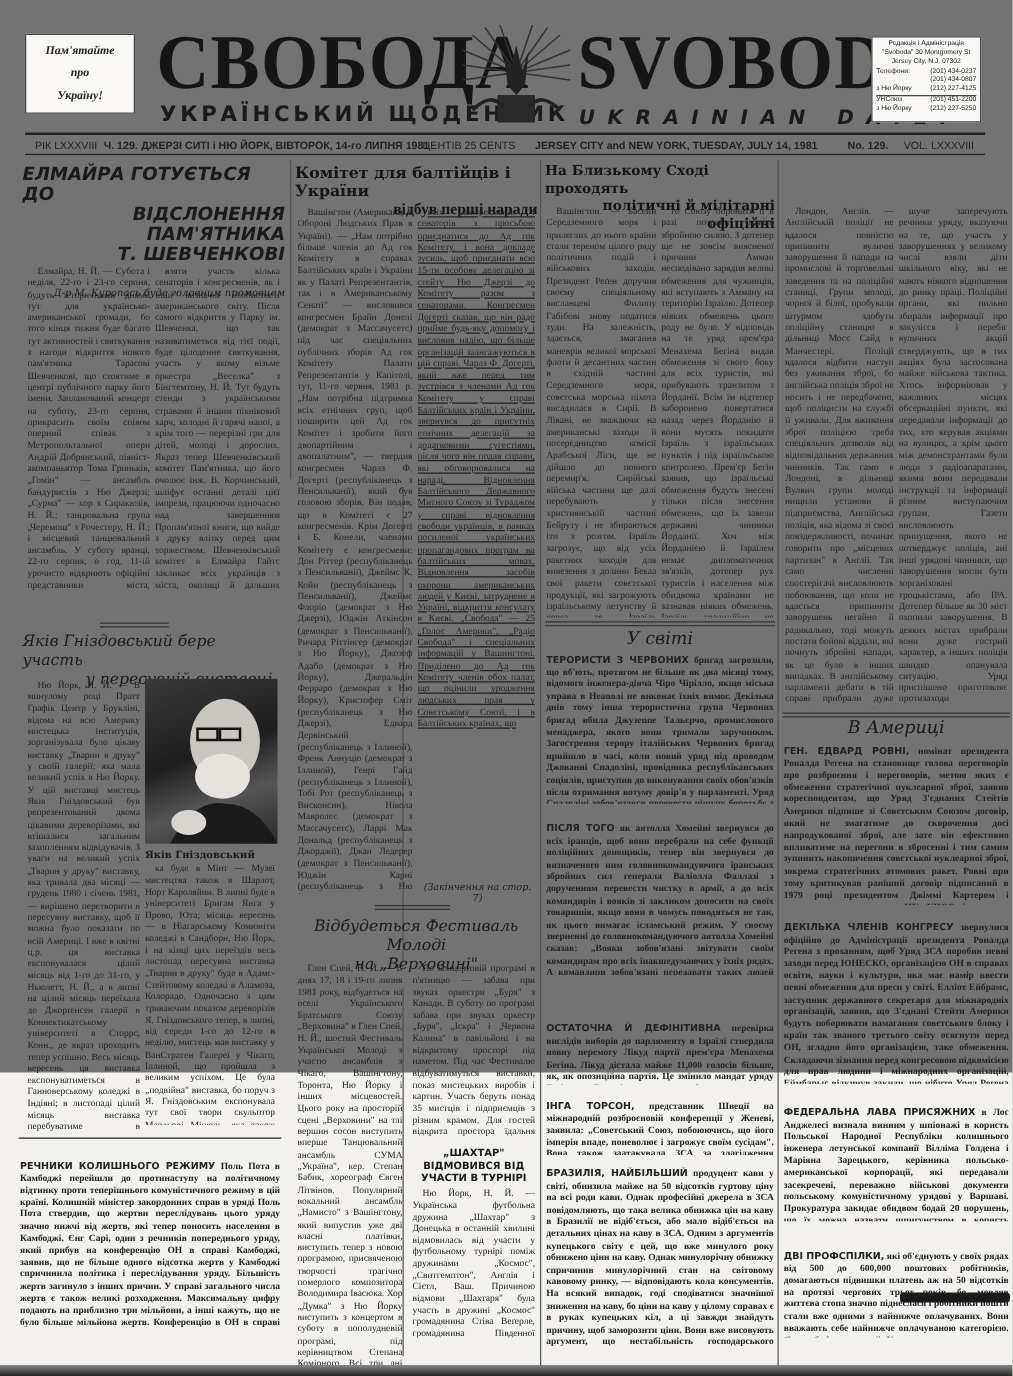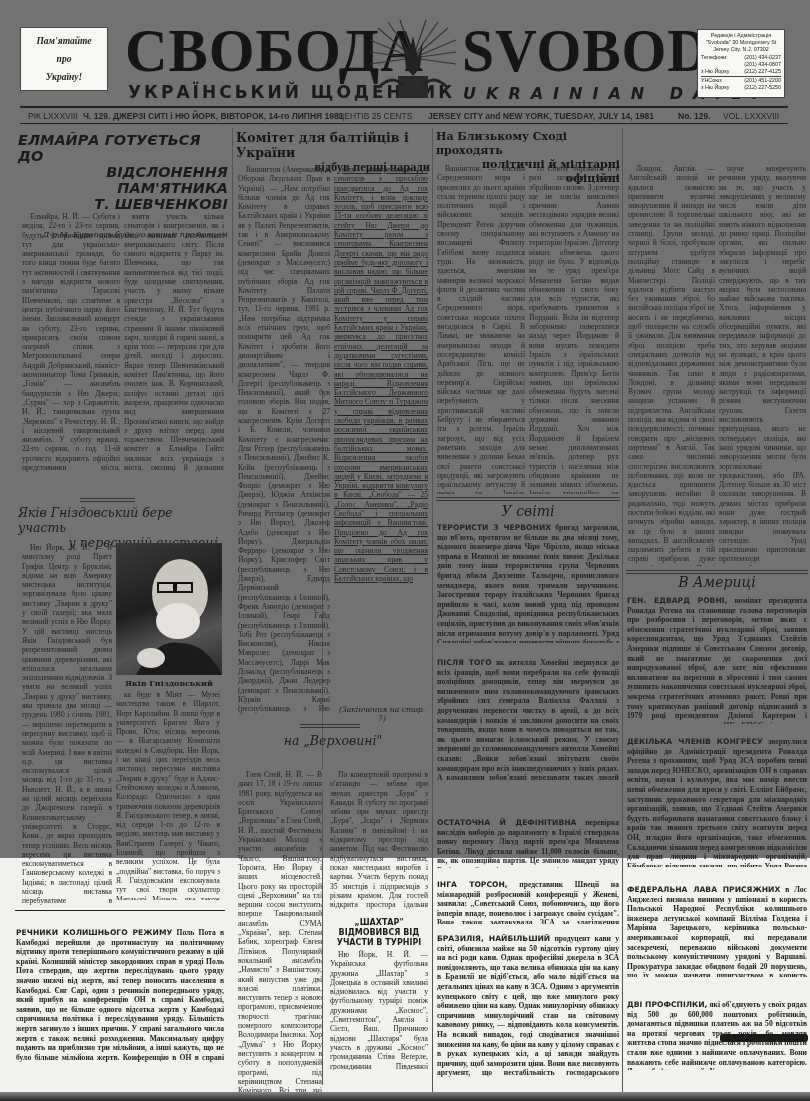--- a/index.html
+++ b/index.html
@@ -164,30 +164,31 @@
   <div class="abs photo" style="left:116px;top:543px;width:106px;height:132px;">
     <svg width="106" height="132" viewBox="0 0 106 132">
       <ellipse cx="64" cy="50" rx="28" ry="34" fill="#c9c6c0"></ellipse>
       <ellipse cx="62" cy="78" rx="22" ry="18" fill="#e6e3de"></ellipse>
       <rect x="42" y="40" width="16" height="9" fill="none" stroke="#111" stroke-width="2"></rect>
       <rect x="60" y="40" width="16" height="9" fill="none" stroke="#111" stroke-width="2"></rect>
       <path d="M20 132 Q40 95 64 100 Q90 100 106 132 Z" fill="#1b1b1b"></path>
       <ellipse cx="35" cy="115" rx="14" ry="10" fill="#d8d5d0"></ellipse>
     </svg>
   </div>
-  <div class="abs" style="left:116px;top:678px;width:106px;text-align:center;font-weight:bold;font-size:8px;">Яків Гніздовський</div>
+  <div class="abs" style="left:116px;top:678px;width:106px;text-align:left;font-weight:bold;font-size:8px;">Яків Гніздовський</div>
   <div class="abs body" style="left:22px;top:543px;width:90px;height:362px;">
       <p>Ню Йорк, Н. Й. — В минулому році Пратт Графік Центр у Брукліні, відома на всю Америку мистецька інституція, зорганізувала було цікаву виставку „Тварин в друку" у своїй галерії; яка мала великий успіх в Ню Йорку. У цій виставці мистець Яків Гніздовський був репрезентований двома цікавими дереворізами, які втішалися загальним захопленням відвідувачів. З уваги на великий успіх „Тварин у друку" виставку, яка тривала два місяці — грудень 1980 і січень 1981, — вирішено перетворити в пересувну виставку, щоб її можна було показати по всій Америці. І вже в квітні ц.р. ця виставка експонувалася цілий місяць від 1-го до 31-го, у Ньюлетт, Н. Й., а в липні на цілий місяць переїхала до Джорґенсен галерії в Коннектикатському університеті в Сторрс, Конн., де якраз проходить тепер успішно. Весь місяць вересень ця виставка експонуватиметься в Ганноверському коледжі в Індіяні; в листопаді цілий місяць виставка перебуватиме в Люівільській Школі Мистецтва у Анкорадж, Кентакі. В році 1982-му ця пересувна виставка, в якій і далі є ці два прегарні й оригінальні дереворізи українця-мистця Якова Гніздовського, буде показана в таких місцях: цілий місяць січень, від 1-го до 31-го — в Міннесотському університеті в Морріс, Мінн.; місяць березень — в університеті Північної Кароляйни в Шарлотт, Норт Кароляйна, а травні вистав-</p>
     </div>
   <div class="abs body" style="left:116px;top:690px;width:104px;height:210px;">
       <p>ка буде в Мінт — Музеї мистецтва також в Шарлот, Норт Кароляйни. В липні буде в університеті Бригам Янга у Прово, Юта; місяць вересень — в Ніагарському Комюніти коледжі в Сандборн, Ню Йорк, і на кінці цих переїздів весь листопад пересувна виставка „Тварин в друку" буде в Адамс-Стейтовому коледжі в Аламоза, Колорадо. Одночасно з цим триваючим показом дереворізів Я. Гніздовського тепер, в липні, від середи 1-го до 12-го в неділю, мистець мав виставку у ВанСтратен Галереї у Чікаго, Іллиной, що пройшла з великим успіхом. Це була „подвійна" виставка, бо поруч з Я. Гніздовським експонувала тут свої твори скульптор Мардьорі Мішель, яка також залюбки ліпить звірят, і в цьому нагадує дечим — твердять деякі знавці — Гніздовського.</p>
     </div>
   <div class="abs rule" style="left:15px;top:910px;width:210px;height:1px;"></div>
 
   <div class="abs" style="left:236px;top:733px;width:194px;text-align:center;">
+    <div style="font-family:'DejaVu Serif',serif;font-style:italic;font-size:12.5px;line-height:15px;">Відбудеться Фестиваль Молоді</div>
     <div style="font-family:'DejaVu Serif',serif;font-style:italic;font-size:12.5px;line-height:15px;">на „Верховині"</div>
   </div>
   <div class="abs body" style="left:238px;top:770px;width:84px;height:325px;">
       <p>Глен Спей, Н. Й. — В днях 17, 18 і 19-го липня 1981 року, відбудеться на оселі Українського Братського Союзу „Верховина" в Глен Спей, Н. Й., шостий Фестиваль Української Молоді з участю ансамблів з Чікаго, Вашінгтону, Торонта, Ню Йорку і інших місцевостей. Цього року на просторій сцені „Верховини" на тлі вершин сосон виступить вперше Танцювальний ансамбль СУМА „Україна", кер. Степан Бабик, хореограф Євген Літвінов. Популярний вокальний ансамбль „Намисто" з Вашінгтону, який випустив уже дві власні платівки, виступить тепер з новою програмою, присвяченою творчості трагічно померлого композитора Володимира Івасюка. Хор „Думка" з Ню Йорку виступить з концертом в суботу в пополудневій програмі, під керівництвом Степана Комірного. Всі три дні виступатимуть учасники Мистецької Студії Танців Роми Прийми-Богачевської з показами нових креацій у ділянці танців. Програма переплетена виступами гуцульських музик та сольо співами Богдана Андрусишина. Окремі концерти дадуть оркестри „Буря" з Канади і „Іскра" та „Червона Калина".</p>
     </div>
   <div class="abs body" style="left:330px;top:770px;width:98px;height:140px;">
       <p>По концертовій програмі в п'ятницю — забава при звуках оркестри „Буря" з Канади. В суботу по програмі забава при звуках оркестр „Буря", „Іскра" і „Червона Калина" в павільйоні і на відкритому просторі під наметом. Під час Фестивалю відбуватимуться виставки, показ мистецьких виробів і картин. Участь беруть понад 35 мистців і підприємців з різним крамом. Для гостей відкрита простора їдальня оселі, як теж у часі Фестивалю польові кухні та стенди з різними харчами і напоями.</p>
     </div>
 
   <div class="abs" style="left:330px;top:918px;width:98px;text-align:center;font-family:'DejaVu Sans',sans-serif;font-weight:bold;font-size:8px;line-height:10px;">

